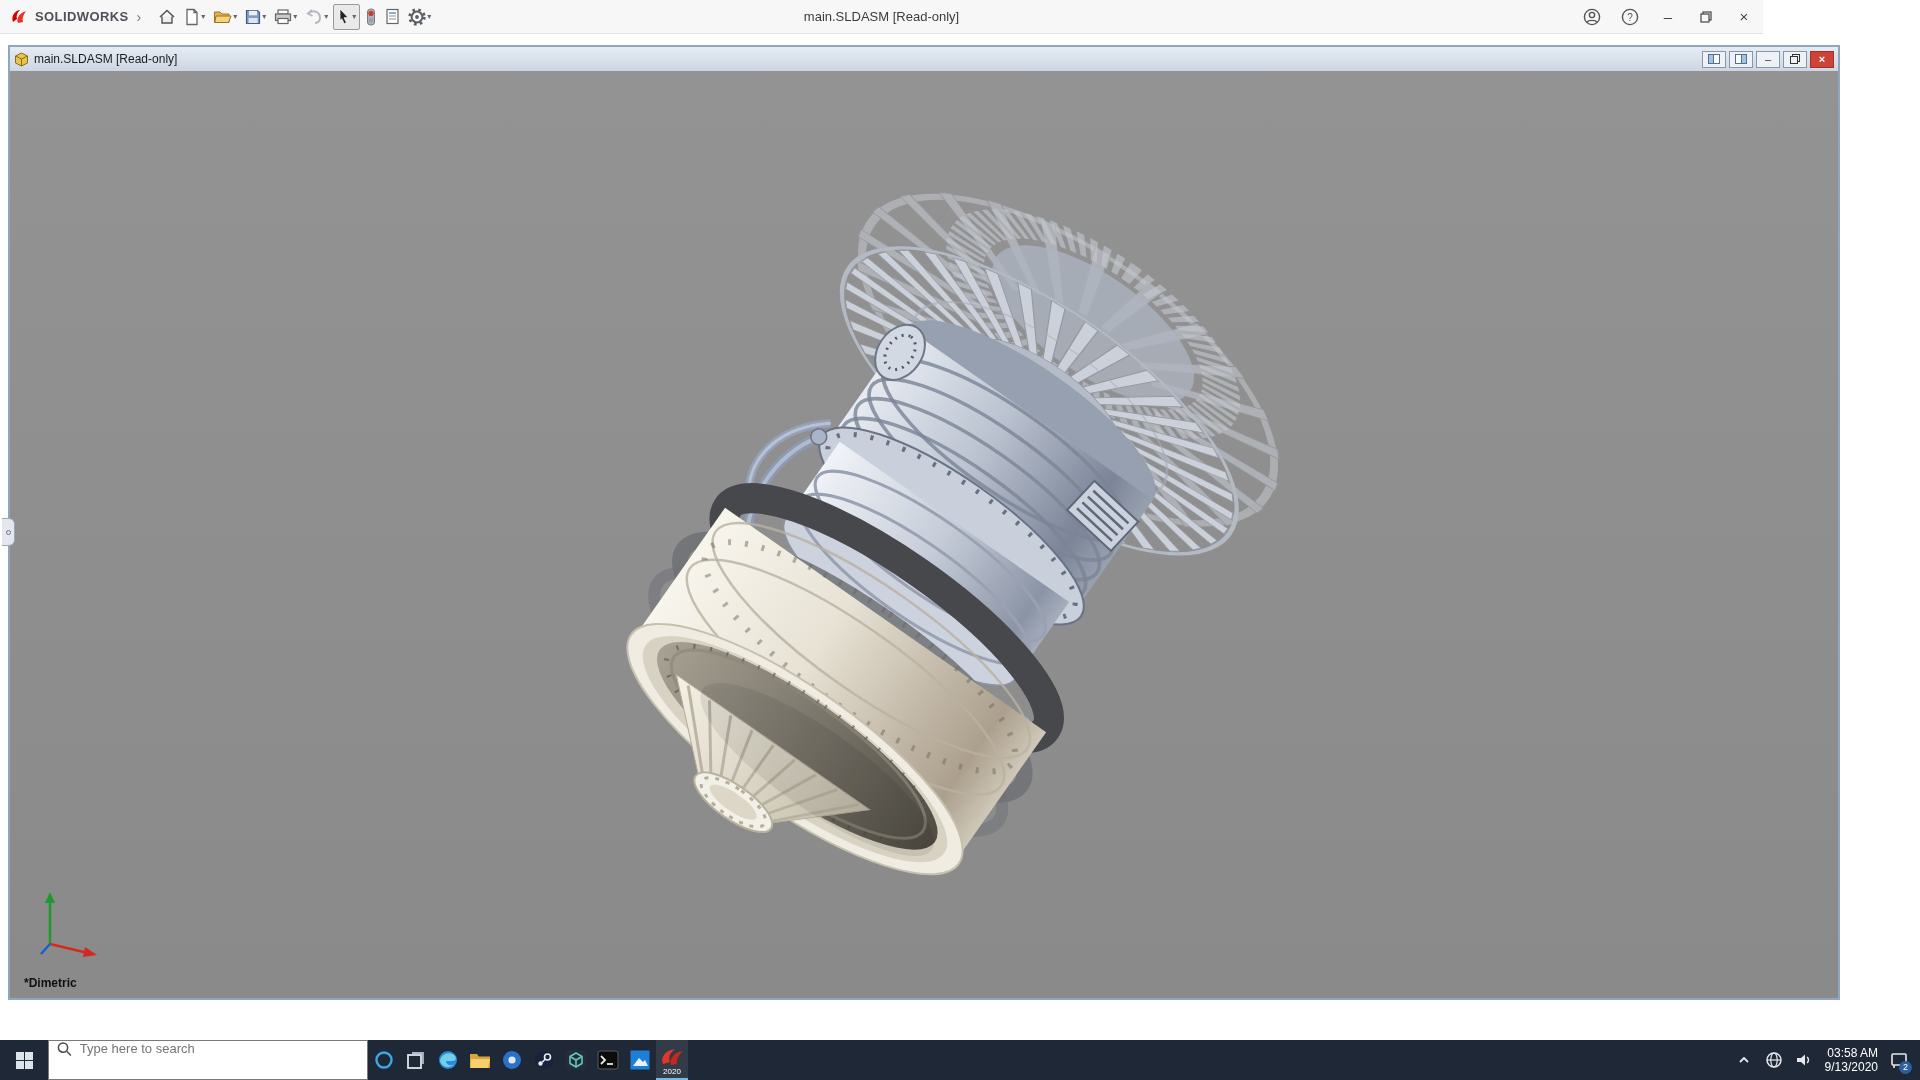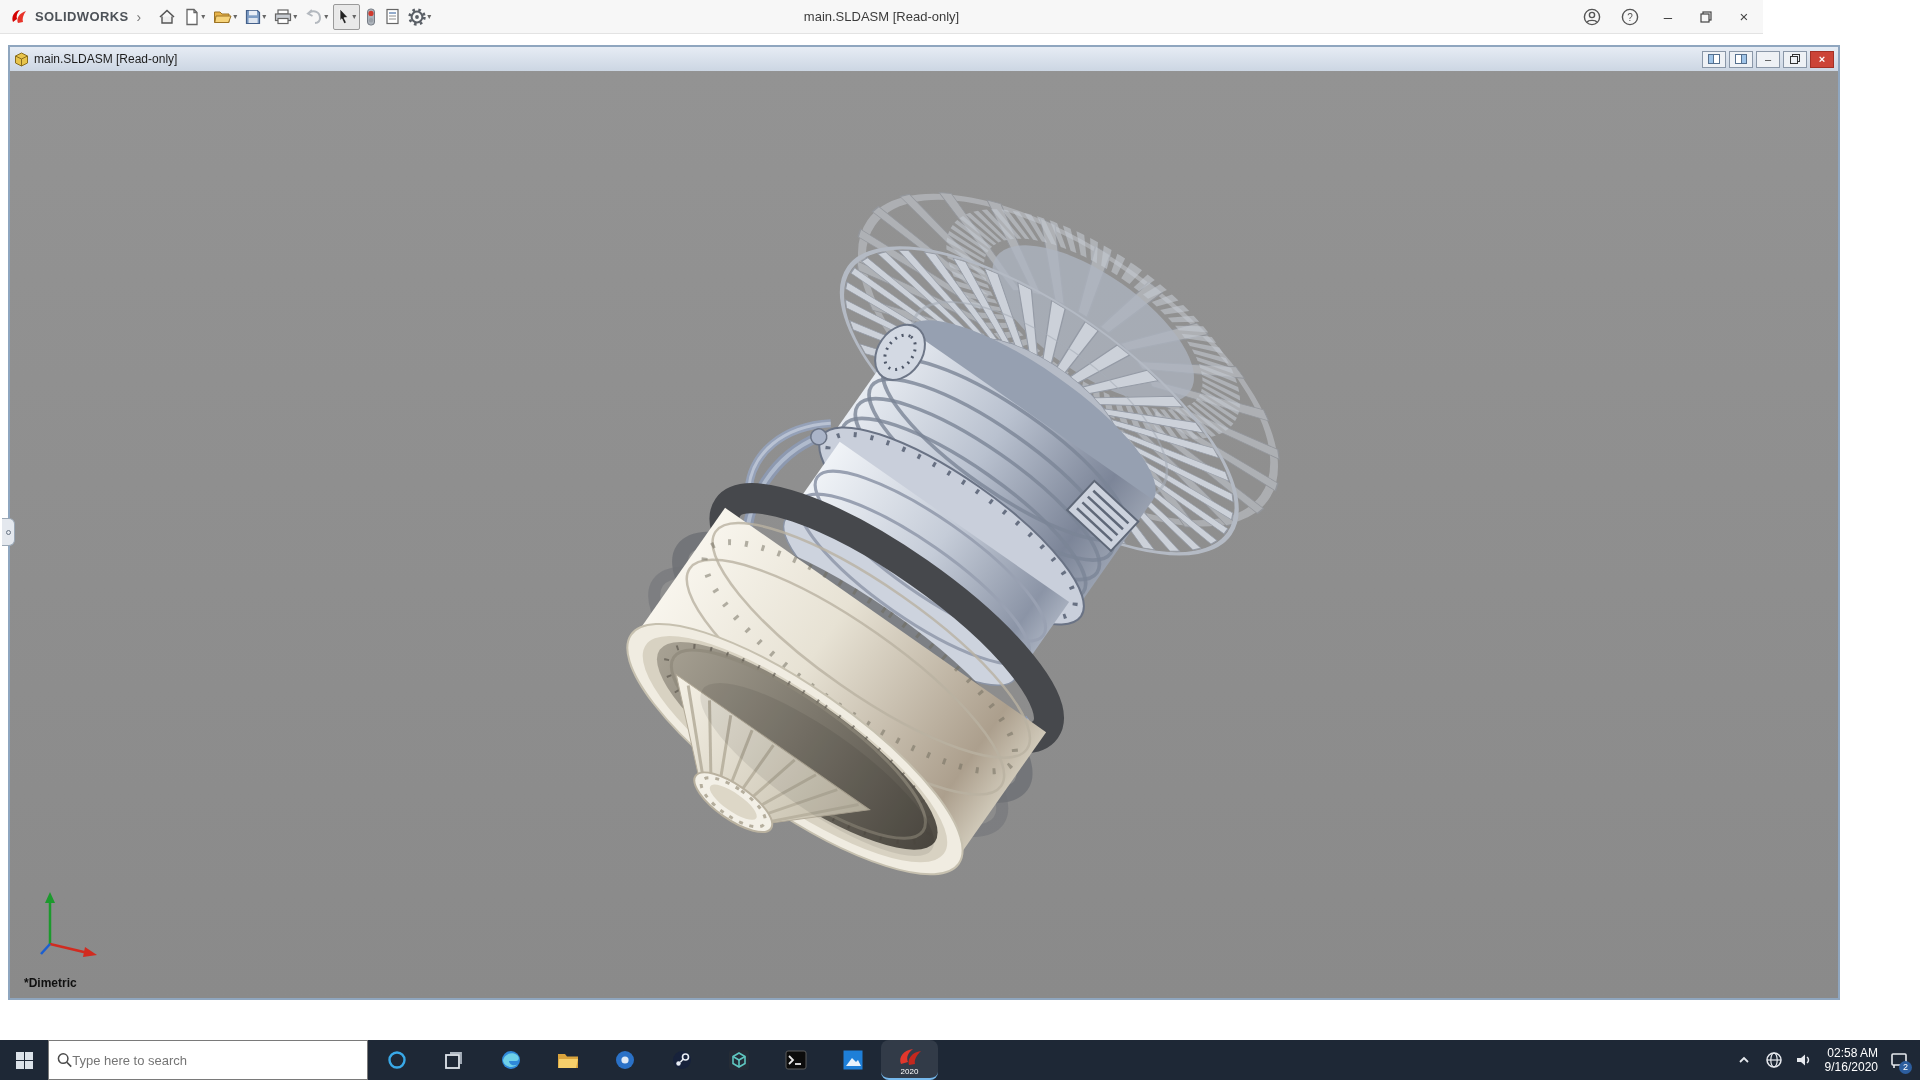--- a/index.html
+++ b/index.html
@@ -42,24 +42,24 @@
   .panel-tab { position:absolute; left:2px; top:518px; width:13px; height:28px; z-index:5;
     background:#e4e8ee; border:1px solid #9aa7b5; border-left:none; border-radius:0 6px 6px 0;
     display:flex; align-items:center; justify-content:center; }
   .panel-tab i { width:5px; height:5px; border:1px solid #6a7685; border-radius:50%; display:block; }
 
   
   .taskbar { position:absolute; bottom:0; left:0; width:1920px; height:40px;
     background:#1e2836; display:flex; align-items:stretch; z-index:10; }
   .tb-start { width:48px; display:flex; align-items:center; justify-content:center; }
   .tb-search { width:320px; background:#ffffff; border:1px solid #7a7a7a; display:flex;
-    align-items:center; padding:0 8px; gap:0; }
+    align-items:flex-start; padding:0 8px; gap:8px; }
   .tb-search input { border:none; outline:none; font-size:13px; color:#333; width:100%;
     font-family:"Liberation Sans", sans-serif; background:transparent; }
-  .tb-icon { width:57px; display:flex; align-items:center; justify-content:center; position:relative;border-radius:8px; }
+  .tb-icon { width:32px; display:flex; align-items:center; justify-content:center; position:relative; }
   .tb-icon.running { background:rgba(255,255,255,.09); border-bottom:2px solid #76b9ed; }
   .sw-year { position:absolute; bottom:2px; left:0; right:0; text-align:center;
     font-size:8px; color:#ffffff; line-height:8px; }
   .tb-tray { margin-left:auto; display:flex; align-items:center; }
   .tray-icon { width:30px; height:40px; display:flex; align-items:center; justify-content:center; position:relative; }
   .tb-clock { color:#fff; font-size:12px; text-align:right; line-height:14px; padding:0 6px; }
   .badge { position:absolute; right:2px; bottom:6px; min-width:13px; height:13px; border-radius:7px;
     background:#2d5e9e; color:#fff; font-size:9px; line-height:13px; text-align:center; padding:0 2px; }
   .show-desktop { width:6px; border-left:1px solid #3a4656; }
 </style>
@@ -511,22 +511,22 @@
         <line x1="2" y1="9" x2="16" y2="9" stroke="#e6e9ee" stroke-width="1.2"></line>
       </svg>
     </div>
     <div class="tray-icon">
       <svg width="18" height="18" viewBox="0 0 18 18">
         <polygon points="2,7 6,7 10,3.5 10,14.5 6,11 2,11" fill="#e6e9ee"></polygon>
         <path d="M12,6 C14,7.5 14,10.5 12,12" fill="none" stroke="#e6e9ee" stroke-width="1.5"></path>
       </svg>
     </div>
     <div class="tb-clock">
-      <div>02:58 AM</div>
-      <div>9/16/2020</div>
+      <div>03:58 AM</div>
+      <div>9/13/2020</div>
     </div>
     <div class="tray-icon">
       <svg width="20" height="20" viewBox="0 0 20 20">
         <rect x="3" y="4" width="14" height="11" rx="1" fill="none" stroke="#e6e9ee" stroke-width="1.6"></rect>
         <line x1="5" y1="15" x2="5" y2="18" stroke="#e6e9ee" stroke-width="1.6"></line>
       </svg>
       <span class="badge">2</span>
     </div>
     <div class="show-desktop"></div>
   </div>

